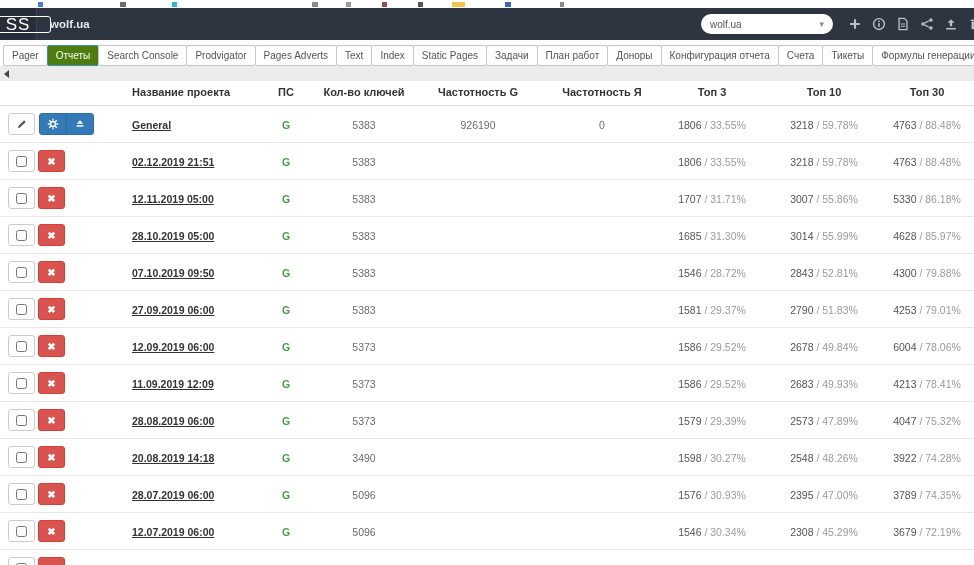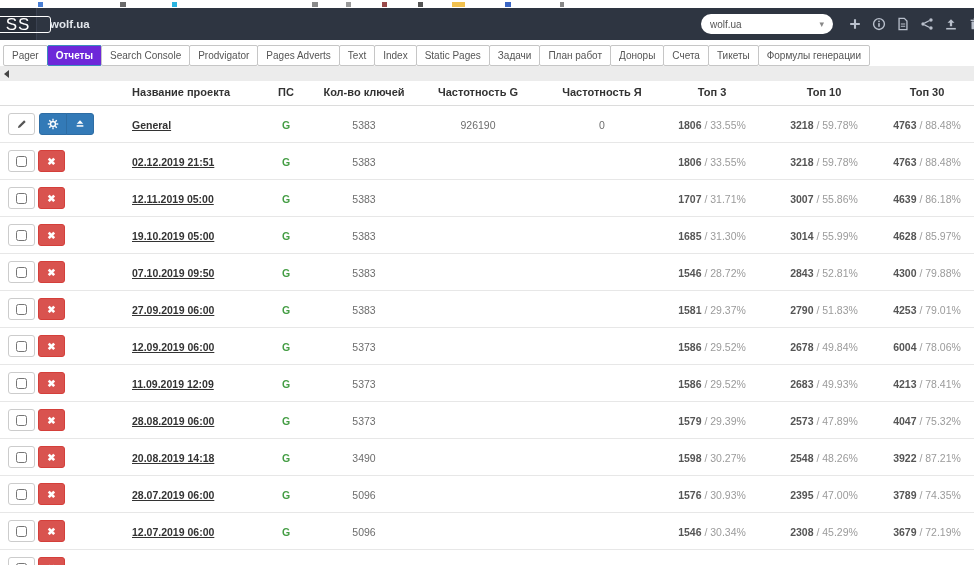--- a/index.html
+++ b/index.html
@@ -25,38 +25,38 @@
   .nav-icons { display: flex; align-items: center; gap: 10px; margin: 0 -8px 0 15px; }
   .nicon { width: 14px; height: 14px; display: inline-flex; cursor: pointer; }
   .nicon svg { width: 14px; height: 14px; }
 
   .gap-white { height: 5px; background: #fff; }
 
   
   .tabs-row { display: flex; align-items: stretch; padding-left: 3px; height: 21px; }
   .tab { font-size: 10px; color: #555; background: #fff; border: 1px solid #c6c6c6; padding: 4px 8px 0;
     margin-right: -1px; cursor: pointer; white-space: nowrap; border-radius: 2px; }
-  .tab.active { background: #6d28d9; color: #fff; border-color: #3c8dbc; font-weight: 700; }
+  .tab.active { background: #4d7c0f; color: #fff; border-color: #3c8dbc; font-weight: 400; }
 
   
   .scroll-strip { height: 15px; background: #ececec; position: relative; }
   .scroll-left-arrow { position: absolute; left: 4px; top: 4px; width: 0; height: 0; cursor: pointer;
     border-top: 4px solid transparent; border-bottom: 4px solid transparent; border-right: 5px solid #444; }
 
   
   table { width: 974px; border-collapse: collapse; table-layout: fixed; }
   thead th { font-size: 11px; font-weight: 700; color: #333; padding: 5px 0 7px; text-align: center;
     border-bottom: 1px solid #dcdcdc; background: #fff; }
   thead th.th-name { text-align: left; padding-left: 20px; }
   tbody td { border-bottom: 1px solid #e7e7e7; font-size: 10.5px; color: #6d6d6d; text-align: center;
     padding: 7px 0 6px; vertical-align: middle; }
   td.c-name { text-align: left; padding-left: 20px; }
   .proj-link { color: #333; font-weight: 700; font-size: 10.5px; cursor: pointer; }
   .ps { color: #449d44; font-weight: 600; font-size: 10.5px; }
-  .num { color: #555; font-weight: 700; }
+  .num { color: #555; font-weight: 400; }
   .pct { color: #9b9b9b; }
   td.c-act { padding: 7px 0 7px 8px; }
   .act-wrap { display: flex; align-items: center; }
 
   .btn { height: 22px; border-radius: 3px; border: 1px solid transparent; display: inline-flex;
     align-items: center; justify-content: center; cursor: pointer; background: none; }
   .btn svg { display: block; }
   .btn-light { background: #fff; border-color: #ccc; width: 27px; }
   .btn-blue { background: #337ab7; border-color: #2e6da4; width: 28px; }
   .btn-group { display: inline-flex; margin-left: 4px; }
@@ -144,20 +144,21 @@
       <div class="tab active">Отчеты</div>
       <div class="tab">Search Console</div>
       <div class="tab">Prodvigator</div>
       <div class="tab">Pages Adverts</div>
       <div class="tab">Text</div>
       <div class="tab">Index</div>
       <div class="tab">Static Pages</div>
       <div class="tab">Задачи</div>
       <div class="tab">План работ</div>
       <div class="tab">Доноры</div>
+      <div class="tab">Конфигурация отчета</div>
       <div class="tab">Счета</div>
       <div class="tab">Тикеты</div>
       <div class="tab">Формулы генерации</div>
     </div>
 
 </div>
 
 <div class="scroll-strip">
   <div class="scroll-left-arrow"></div>
 </div>
@@ -261,34 +262,34 @@
   </button>
 </span>
         </td>
     <td class="c-name"><a class="proj-link" href="#">12.11.2019 05:00</a></td>
     <td class="c-ps"><span class="ps">G</span></td>
     <td class="c-keys">5383</td>
     <td class="c-freq"></td>
     <td class="c-freq"></td>
     <td class="c-top"><span class="num">1707</span><span class="pct"> / 31.71%</span></td>
     <td class="c-top"><span class="num">3007</span><span class="pct"> / 55.86%</span></td>
-    <td class="c-top"><span class="num">4639</span><span class="pct"> / 86.18%</span></td>
-  </tr>
-      <tr>
-    <td class="c-act">
-          <span class="act-wrap">
-  <span class="btn btn-light btn-check">
-    <input type="checkbox" style="">
-  </span>
-  <button class="btn btn-red">
-    <span>✖</span>
-  </button>
-</span>
-        </td>
-    <td class="c-name"><a class="proj-link" href="#">19.10.2019 05:00</a></td>
+    <td class="c-top"><span class="num">5330</span><span class="pct"> / 86.18%</span></td>
+  </tr>
+      <tr>
+    <td class="c-act">
+          <span class="act-wrap">
+  <span class="btn btn-light btn-check">
+    <input type="checkbox" style="">
+  </span>
+  <button class="btn btn-red">
+    <span>✖</span>
+  </button>
+</span>
+        </td>
+    <td class="c-name"><a class="proj-link" href="#">28.10.2019 05:00</a></td>
     <td class="c-ps"><span class="ps">G</span></td>
     <td class="c-keys">5383</td>
     <td class="c-freq"></td>
     <td class="c-freq"></td>
     <td class="c-top"><span class="num">1685</span><span class="pct"> / 31.30%</span></td>
     <td class="c-top"><span class="num">3014</span><span class="pct"> / 55.99%</span></td>
     <td class="c-top"><span class="num">4628</span><span class="pct"> / 85.97%</span></td>
   </tr>
       <tr>
     <td class="c-act">
@@ -401,21 +402,21 @@
   </button>
 </span>
         </td>
     <td class="c-name"><a class="proj-link" href="#">20.08.2019 14:18</a></td>
     <td class="c-ps"><span class="ps">G</span></td>
     <td class="c-keys">3490</td>
     <td class="c-freq"></td>
     <td class="c-freq"></td>
     <td class="c-top"><span class="num">1598</span><span class="pct"> / 30.27%</span></td>
     <td class="c-top"><span class="num">2548</span><span class="pct"> / 48.26%</span></td>
-    <td class="c-top"><span class="num">3922</span><span class="pct"> / 87.21%</span></td>
+    <td class="c-top"><span class="num">3922</span><span class="pct"> / 74.28%</span></td>
   </tr>
       <tr>
     <td class="c-act">
           <span class="act-wrap">
   <span class="btn btn-light btn-check">
     <input type="checkbox" style="">
   </span>
   <button class="btn btn-red">
     <span>✖</span>
   </button>

